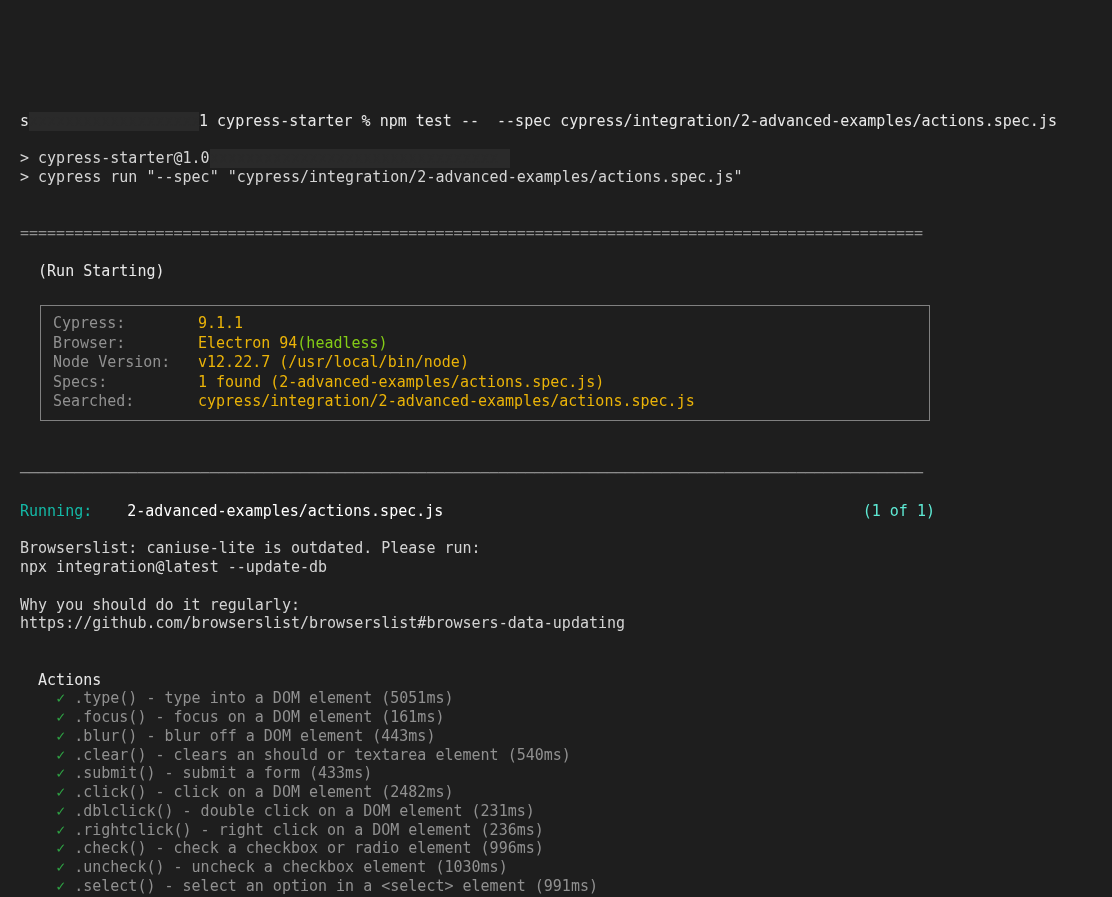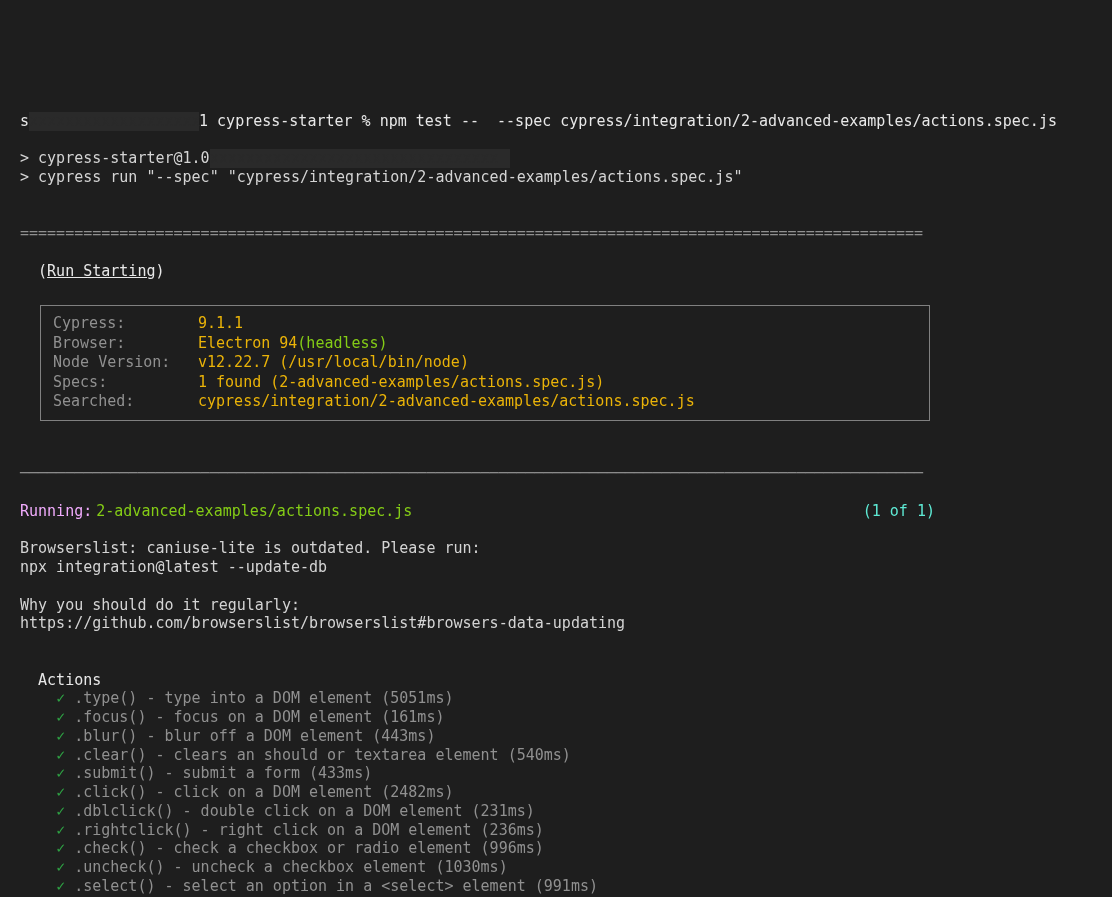--- a/index.html
+++ b/index.html
@@ -8,34 +8,34 @@
       color: #d4d4d4;
       font-family: 'Menlo', 'Monaco', 'Consolas', monospace;
       font-size: 15px;
       line-height: 1.25;
       padding: 18px 20px;
       white-space: pre;
       width: 1112px;
     }
     .bright { color: #e8e8e8; }
     .dim { color: #84cc16; text-align: center; }
-    .underline { text-decoration: underline; }
+    .underline { }
     .box {
       border: 1px solid #808080;
       padding: 8px 12px;
       margin: 6px 20px 6px 20px;
       width: 890px;
       line-height: 1.3;
     }
     .box-row { display: flex; }
     .box-label { color: #909090; width: 145px; flex-shrink: 0; }
     .box-value { color: #eab308; }
     .running-row { display: flex; width: 915px; }
-    .running-label { color: #f0abfc; }
-    .running-file { color: #84cc16; margin-left: 4px; }
+    .running-label { color: #14b8a6; }
+    .running-file { color: #ffffff; margin-left: 35px; }
     .running-count { color: #5eead4; margin-left: auto; }
     .check { color: #2ea043; }
     .test-line { color: #909090; }
     .rule { color: #909090; }
     .redacted { background: #2a2a2a; color: #2a2a2a; display: inline-block; width: 170px; text-align: center; }
     .redacted2 { background: #2a2a2a; color: #2a2a2a; display: inline-block; width: 300px; }
   </style>
 </head>
 <body>
 

